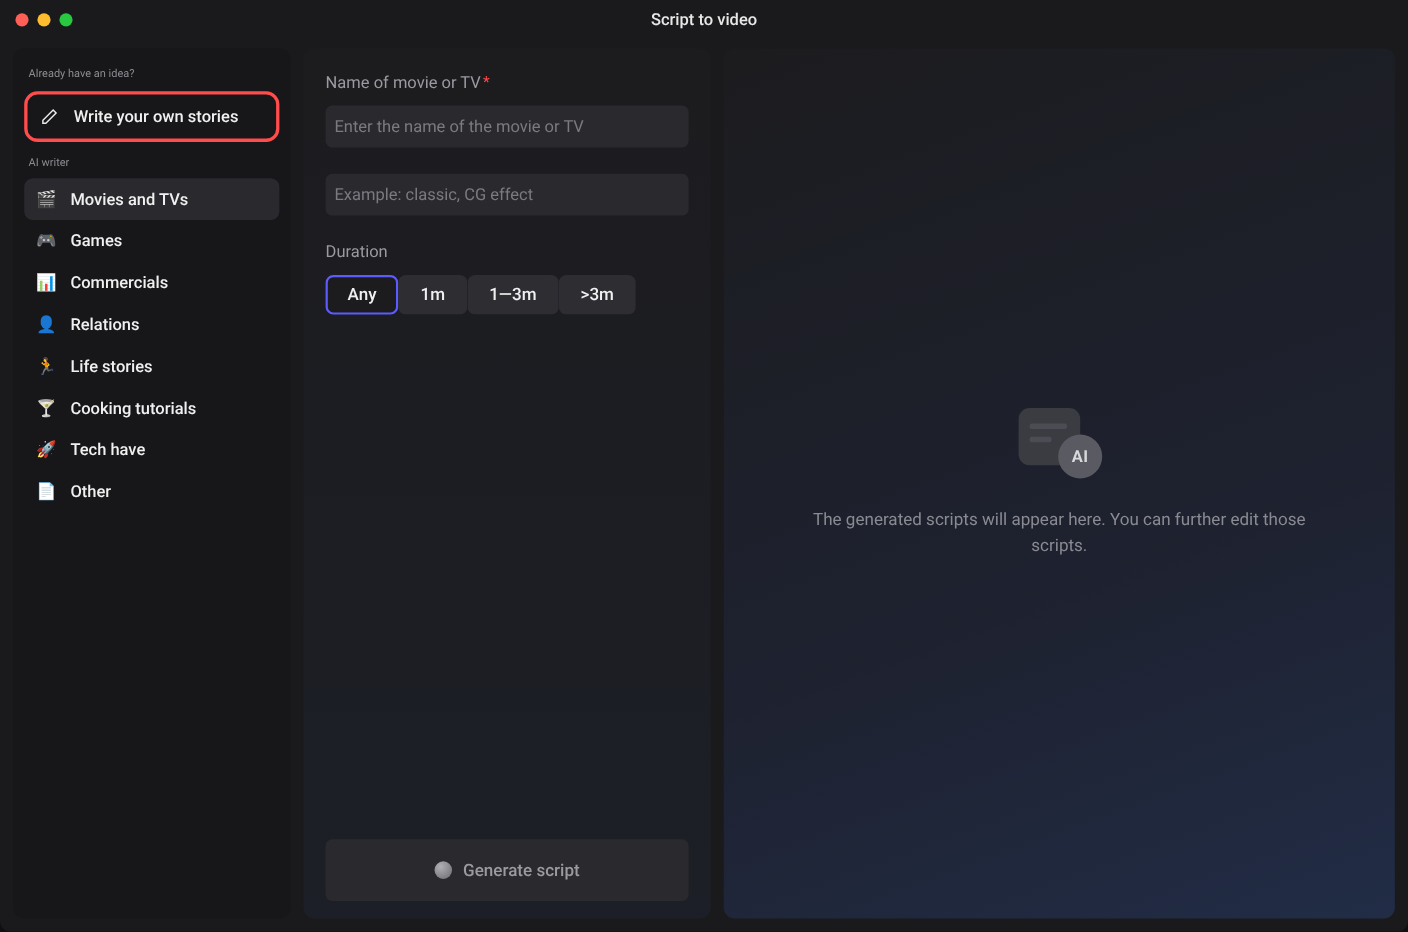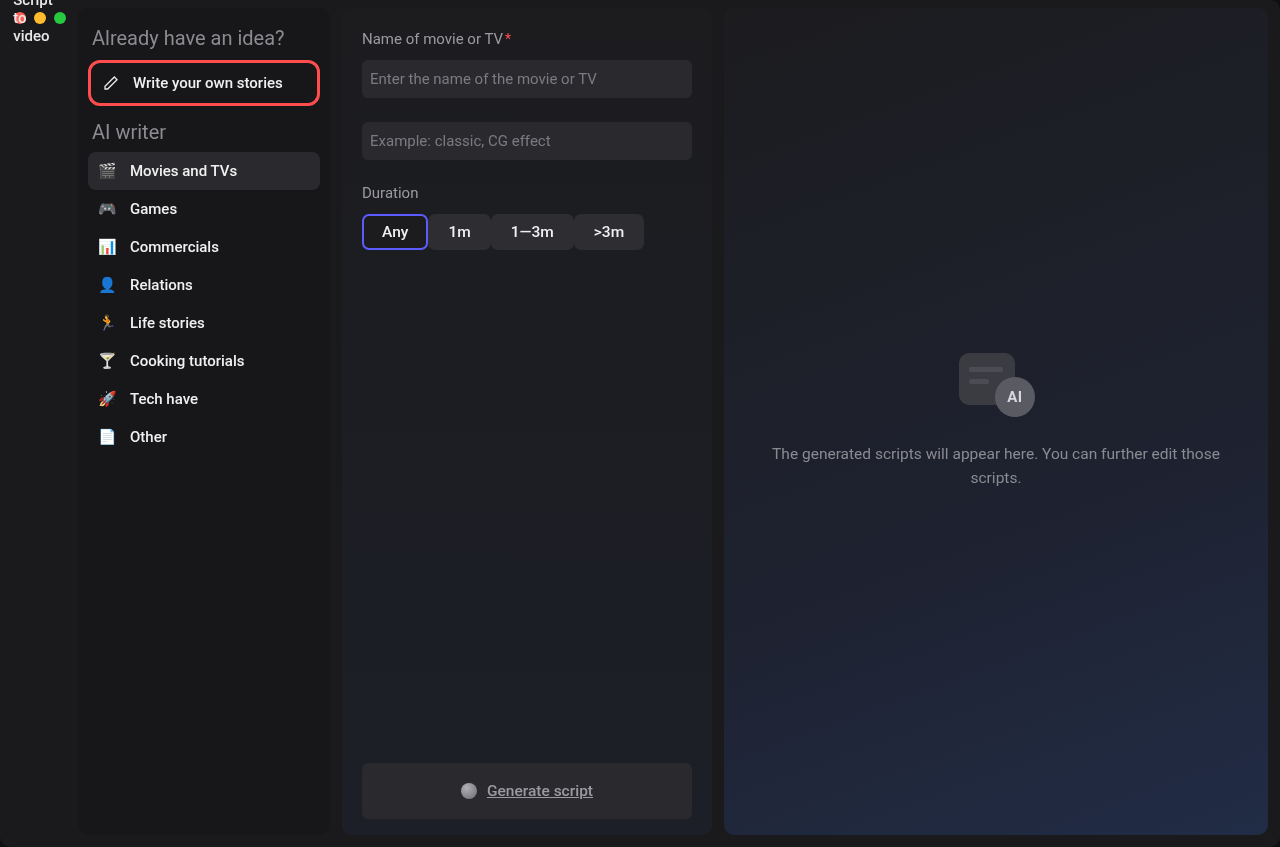--- a/index.html
+++ b/index.html
@@ -1,50 +1,50 @@
 <!DOCTYPE html>
 <html><head>
 <meta charset="utf-8">
 <style>
 * { margin: 0; padding: 0; box-sizing: border-box; font-family: -apple-system, BlinkMacSystemFont, "Segoe UI", Roboto, sans-serif; }
 body { background: #101010; width: 1280px; height: 847px; overflow: hidden; }
 
-.window { width: 1280px; height: 847px; background: #1a1a1c; border-radius: 10px; display: flex; }
+.window { width: 1280px; height: 847px; background: #1a1a1c; border-radius: 10px; display: flex; flex-direction: column; }
 
 .titlebar { height: 36px; display: flex; align-items: center; position: relative; background: #1a1a1c; }
 .traffic-lights { display: flex; gap: 8px; padding-left: 14px; }
 .traffic-light { width: 12px; height: 12px; border-radius: 50%; }
 .traffic-red { background: #ff5f57; }
 .traffic-yellow { background: #febc2e; }
 .traffic-green { background: #28c840; }
 .title { position: absolute; left: 50%; transform: translateX(-50%); color: #e8e8e8; font-size: 15px; font-weight: 500; }
 
 .content { flex: 1; display: flex; gap: 12px; padding: 8px 12px 12px 12px; }
 
 .sidebar { width: 252px; background: #17171a; border-radius: 10px; padding: 14px 10px; display: flex; flex-direction: column; }
-.section-label { color: #8b8b90; font-size: 20px; margin: 4px 4px 10px 4px; }
+.section-label { color: #8b8b90; font-size: 10px; margin: 4px 4px 10px 4px; }
 .section-label.sub { margin-top: 14px; margin-bottom: 8px; }
 
 .sidebar-item { display: flex; align-items: center; gap: 12px; padding: 9px 10px; border-radius: 8px; cursor: pointer; color: #f0f0f0; font-size: 15px; font-weight: 500; }
 .sidebar-item.highlighted { border: 3px solid #ff4d4d; border-radius: 12px; padding: 10px 10px; }
 .sidebar-item.active { background: #2a2a2e; }
 .icon-box { width: 20px; height: 20px; display: inline-flex; align-items: center; justify-content: center; font-size: 15px; }
 
 .center-panel { width: 370px; background: linear-gradient(180deg, #1c1c1f 0%, #1c1f27 100%); border-radius: 10px; padding: 22px 20px 16px 20px; display: flex; flex-direction: column; }
 .field-label { color: #9a9aa0; font-size: 15px; margin-bottom: 12px; display: flex; align-items: center; gap: 2px; }
 .required-star { color: #ff4d4d; font-size: 14px; }
 .text-input { width: 100%; background: #2a2a2e; border: none; border-radius: 6px; padding: 10px 8px; color: #f9a8d4; font-size: 15px; margin-bottom: 24px; outline: none; }
 .text-input::placeholder { color: #7a7a80; }
 
 .pill-row { display: flex; }
 .pill { background: #2d2d32; color: #f0f0f0; border: 2px solid transparent; border-radius: 7px; padding: 7px 18px; font-size: 15.5px; font-weight: 500; cursor: pointer; }
 .pill.selected { background: #1c1c1f; border: 2px solid #5b5bff; }
 
 .spacer { flex: 1; }
-.generate-btn { background: #2a2a2e; color: #9a9aa0; border: none; border-radius: 6px; padding: 19px; font-size: 15.5px; font-weight: 500; cursor: pointer; display: flex; align-items: center; justify-content: center; gap: 10px; text-decoration: underline; }
+.generate-btn { background: #2a2a2e; color: #9a9aa0; border: none; border-radius: 6px; padding: 19px; font-size: 15.5px; font-weight: 500; cursor: pointer; display: flex; align-items: center; justify-content: center; gap: 10px; }
 .gen-icon { width: 16px; height: 16px; border-radius: 50%; background: radial-gradient(circle at 35% 30%, #b0b0b5, #6a6a70); }
 
 .right-panel { flex: 1; background: linear-gradient(160deg, #1c1c1f 0%, #1e2230 60%, #212c46 100%); border-radius: 10px; display: flex; flex-direction: column; align-items: center; justify-content: center; padding: 40px; }
 .placeholder-icon { position: relative; width: 78px; height: 64px; margin-bottom: 26px; }
 .doc-shape { position: absolute; left: 2px; top: 0; width: 56px; height: 52px; background: #3b3b42; border-radius: 10px 10px 4px 10px; }
 .doc-shape::before,.doc-shape::after { content:""; position:absolute; background:#4c4c54; border-radius:2px; height:5px; }
 .doc-shape::before { top:14px; left:10px; width:34px; }
 .doc-shape::after { top:26px; left:10px; width:20px; }
 .ai-badge { position: absolute; right: 0; bottom: 0; width: 40px; height: 40px; background: #5a5a62; border-radius: 50%; display:flex; align-items:center; justify-content:center; color:#d8d8dc; font-size:15px; font-weight:700; letter-spacing:0.5px; }
 .placeholder-text { color: #8a8a92; font-size: 15.5px; text-align: center; line-height: 1.5; max-width: 460px; }

